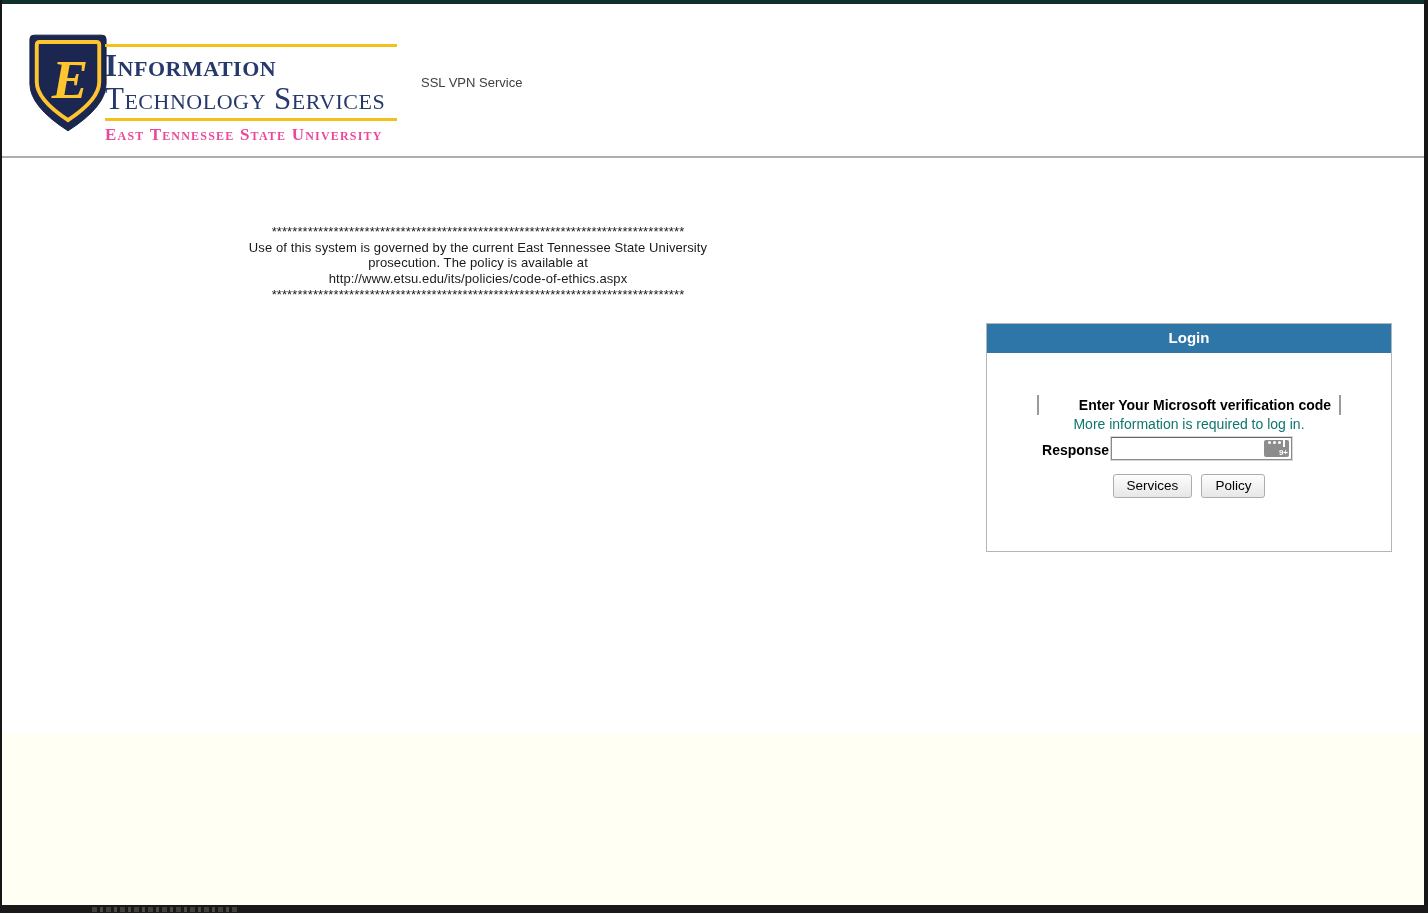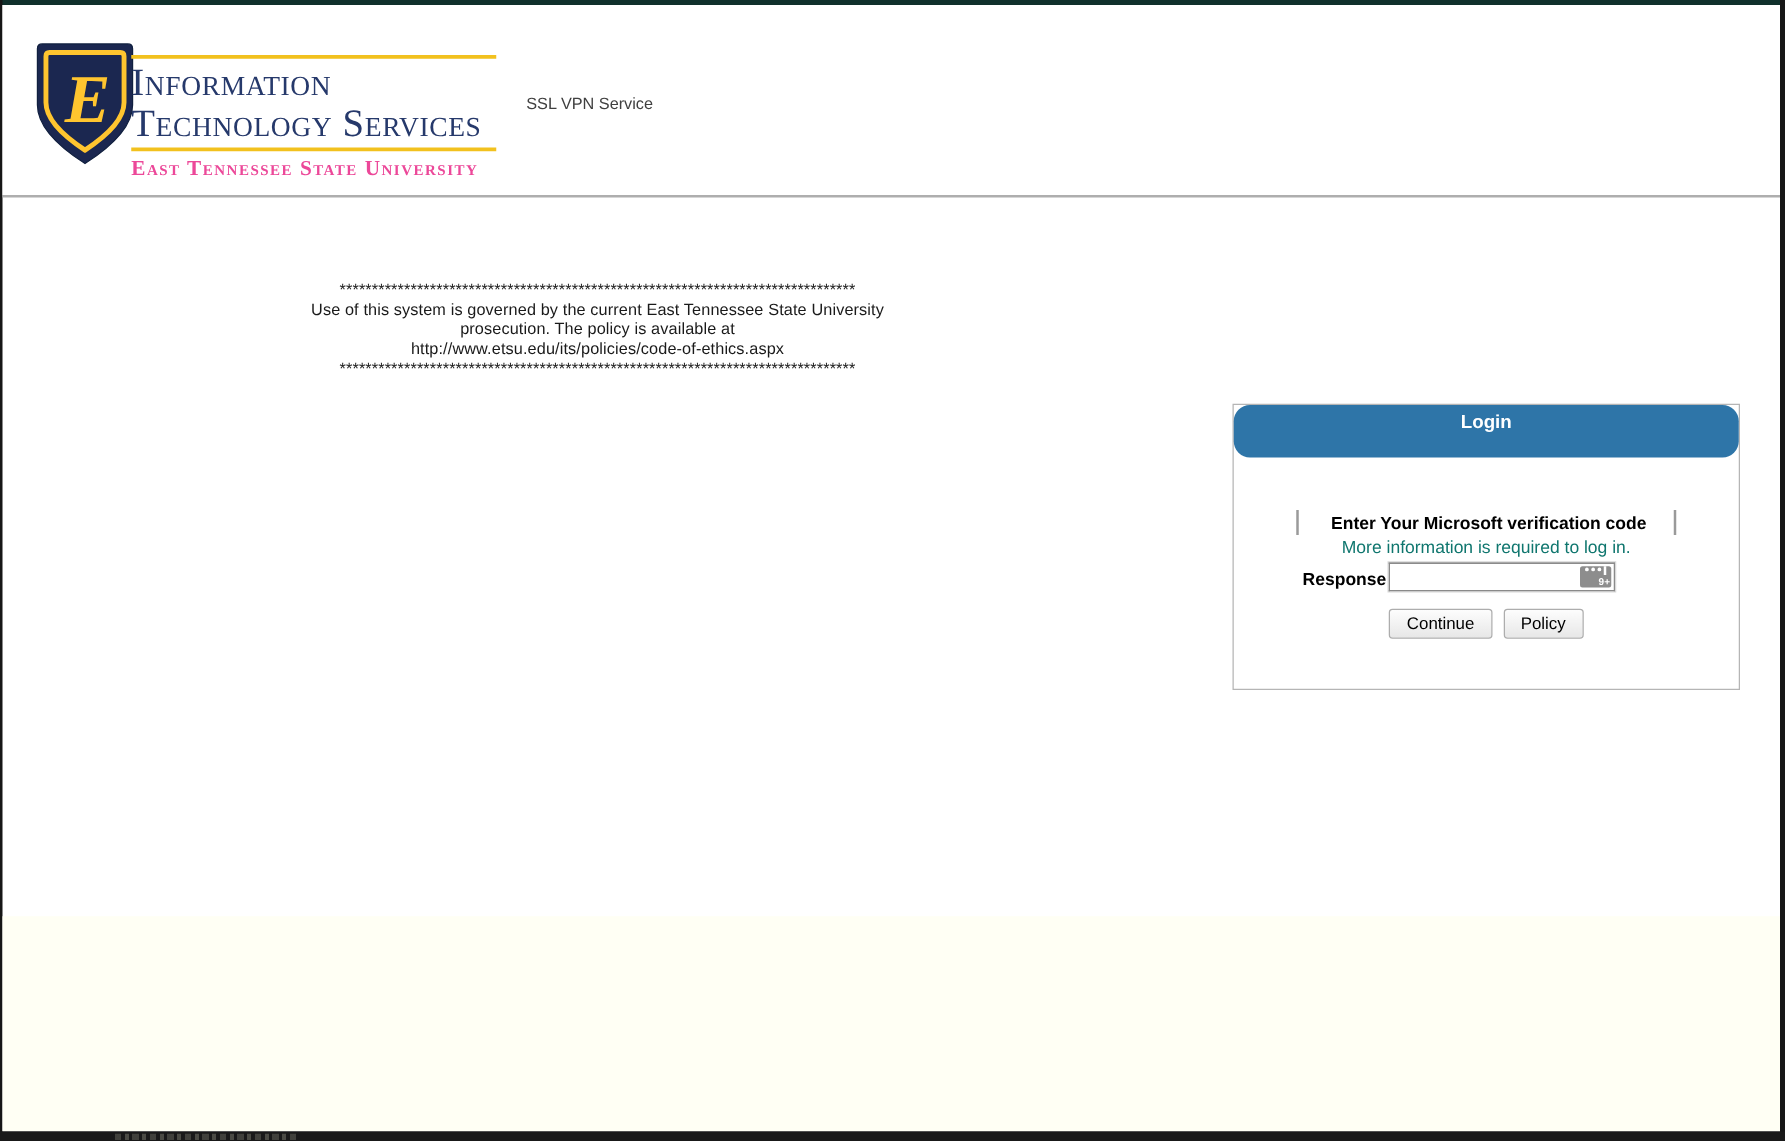--- a/index.html
+++ b/index.html
@@ -26,21 +26,21 @@
   .header-sep { position: absolute; top: 156px; left: 2px; right: 4px; height: 2px; background: #aeaeae; }
   .logo { position: absolute; left: 25px; top: 27px; width: 82px; height: 104px; }
   .brand { position: absolute; left: 103px; top: 40px; width: 292px; color: #26396b; }
   .gold-rule { width: 292px; height: 3px; background: #f2c11e; }
   .brand-line1, .brand-line2 {
     font-family: "Liberation Serif", serif;
     font-variant: small-caps;
     font-size: 31px; line-height: 33px; letter-spacing: 0.5px;
     white-space: nowrap; color: #26396b;
   }
-  .brand-line1 { margin-top: 2px; }
+  .brand-line1 { margin-top: 2px; font-weight: bold; }
   .brand-line2 { margin-bottom: 3px; }
   .brand-line3 {
     font-family: "Liberation Serif", serif;
     font-variant: small-caps; font-weight: bold;
     font-size: 17px; letter-spacing: 1.2px; margin-top: 4px;
     white-space: nowrap; color: #ec4899;
   }
   .service-label { position: absolute; left: 419px; top: 71px; font-size: 13px; color: #404040; }
 
   
@@ -50,28 +50,28 @@
     letter-spacing: 0.1px; white-space: nowrap;
   }
   .notice div { white-space: nowrap; }
 
   
   .login-panel {
     position: absolute; left: 986px; top: 323px; width: 406px; height: 229px;
     background: #ffffff; border: 1px solid #b5b5b5;
   }
   .login-title {
-    height: 42px; background: #2e75a8; color: #ffffff;
-    font-size: 15px; font-weight: bold; text-align: center; line-height: 28px; border-radius: 13px;
+    height: 29px; background: #2e75a8; color: #ffffff;
+    font-size: 15px; font-weight: bold; text-align: center; line-height: 28px;
   }
   .login-body { position: relative; height: 199px; }
   .pipe { position: absolute; width: 2px; height: 20px; background: #9a9a9a; top: 42px; }
   .pipe-left { left: 50px; }
   .pipe-right { left: 352px; }
-  .instr1 { position: absolute; top: 44px; left: 2px; width: 100%; text-align: center;
+  .instr1 { position: absolute; top: 44px; left: 16px; width: 100%; text-align: center;
             font-size: 14px; font-weight: bold; color: #000; }
   .instr2 { position: absolute; top: 63px; left: 0; width: 100%; text-align: center;
             font-size: 14px; font-weight: normal; color: #0f766e; }
   .response-row { position: absolute; top: 84px; left: 0; width: 100%; }
   .response-label { position: absolute; right: 282px; top: 5px; font-size: 14px; font-weight: bold; color: #000; }
   .response-input-wrap { position: absolute; left: 124px; top: 0; width: 181px; height: 23px;
             box-shadow: 0 0 0 1px #d8d8d8; }
   .response-input {
     width: 181px; height: 23px; border: 1px solid #8a8a8a; border-top-color: #666;
     font-size: 13px; padding: 2px 28px 2px 4px; outline: none; background: #fff;
@@ -148,21 +148,21 @@
         <input class="response-input" type="text" value="" style="">
         <span class="keypad-icon">
           <span class="dots"></span>
           <span class="bar"></span>
           <span class="badge">9+</span>
         </span>
       </span>
     </div>
 
     <div class="buttons-row">
-      <button class="btn">Continue</button>
+      <button class="btn">Services</button>
       <button class="btn">Policy</button>
     </div>
   </div>
 </div>
 
 <div class="footer-cream"></div>
 <div class="bottom-bar"></div>
 <div class="bottom-marks"></div>
 
 </body></html>

